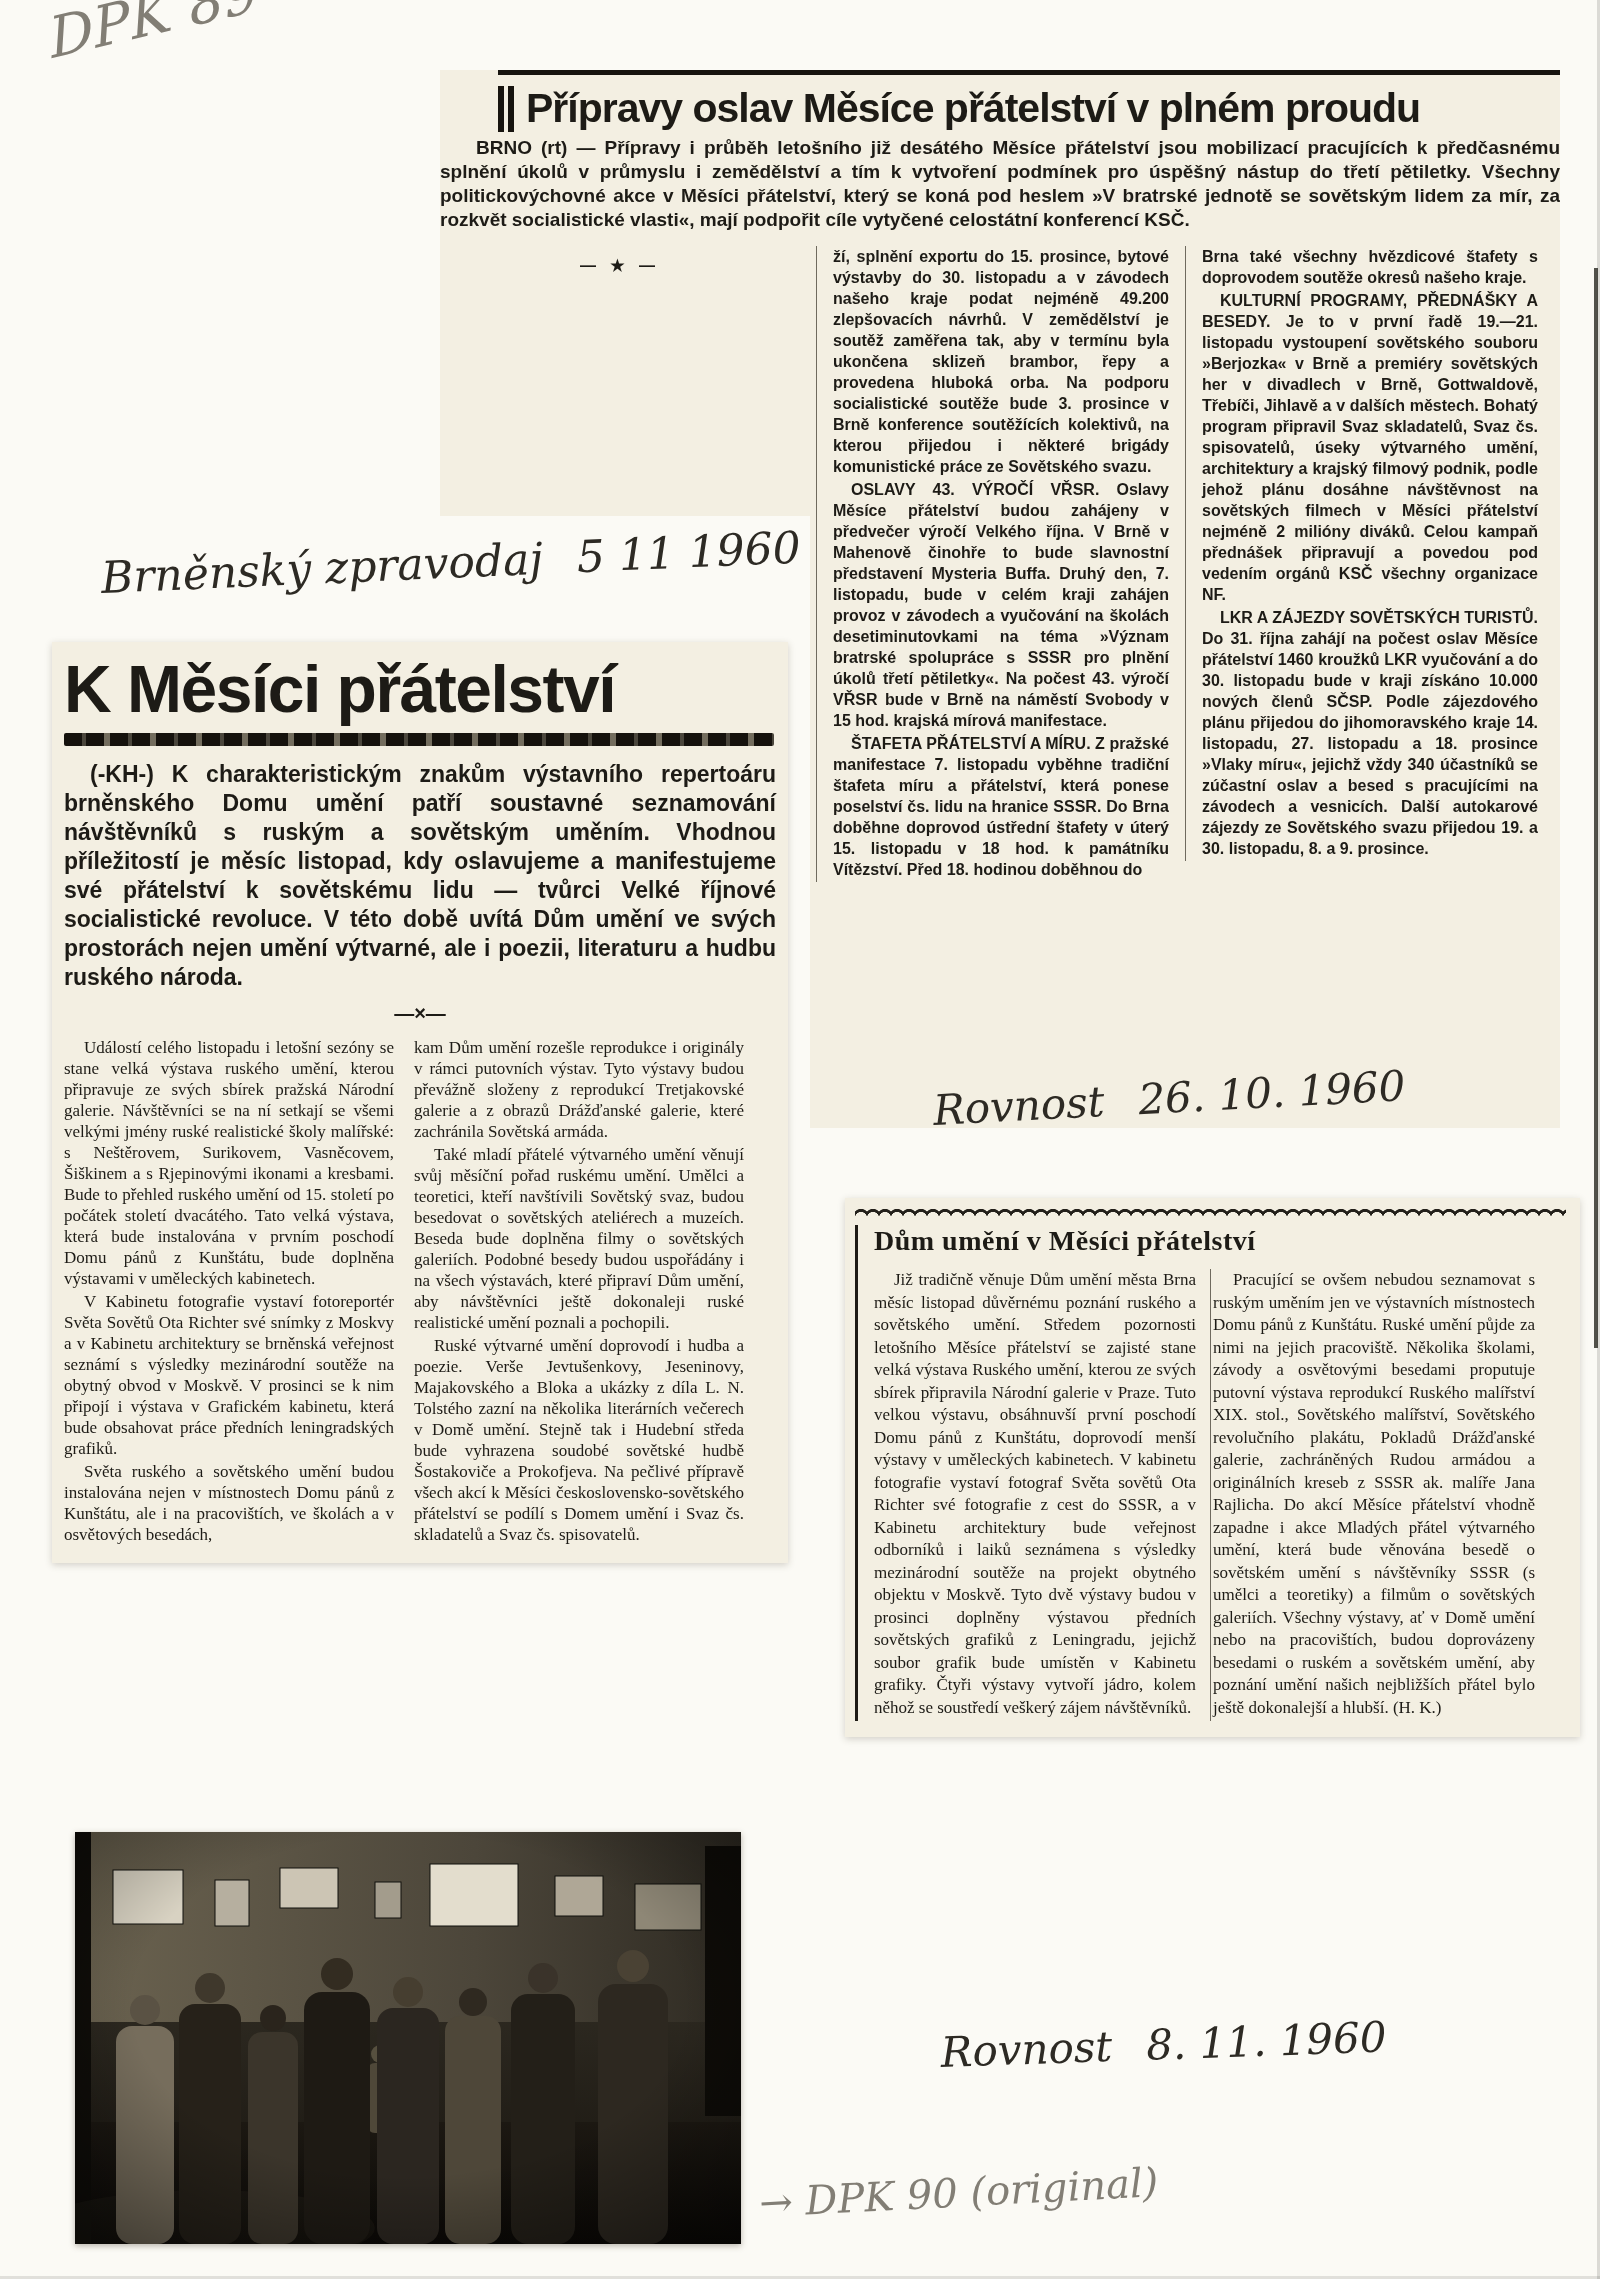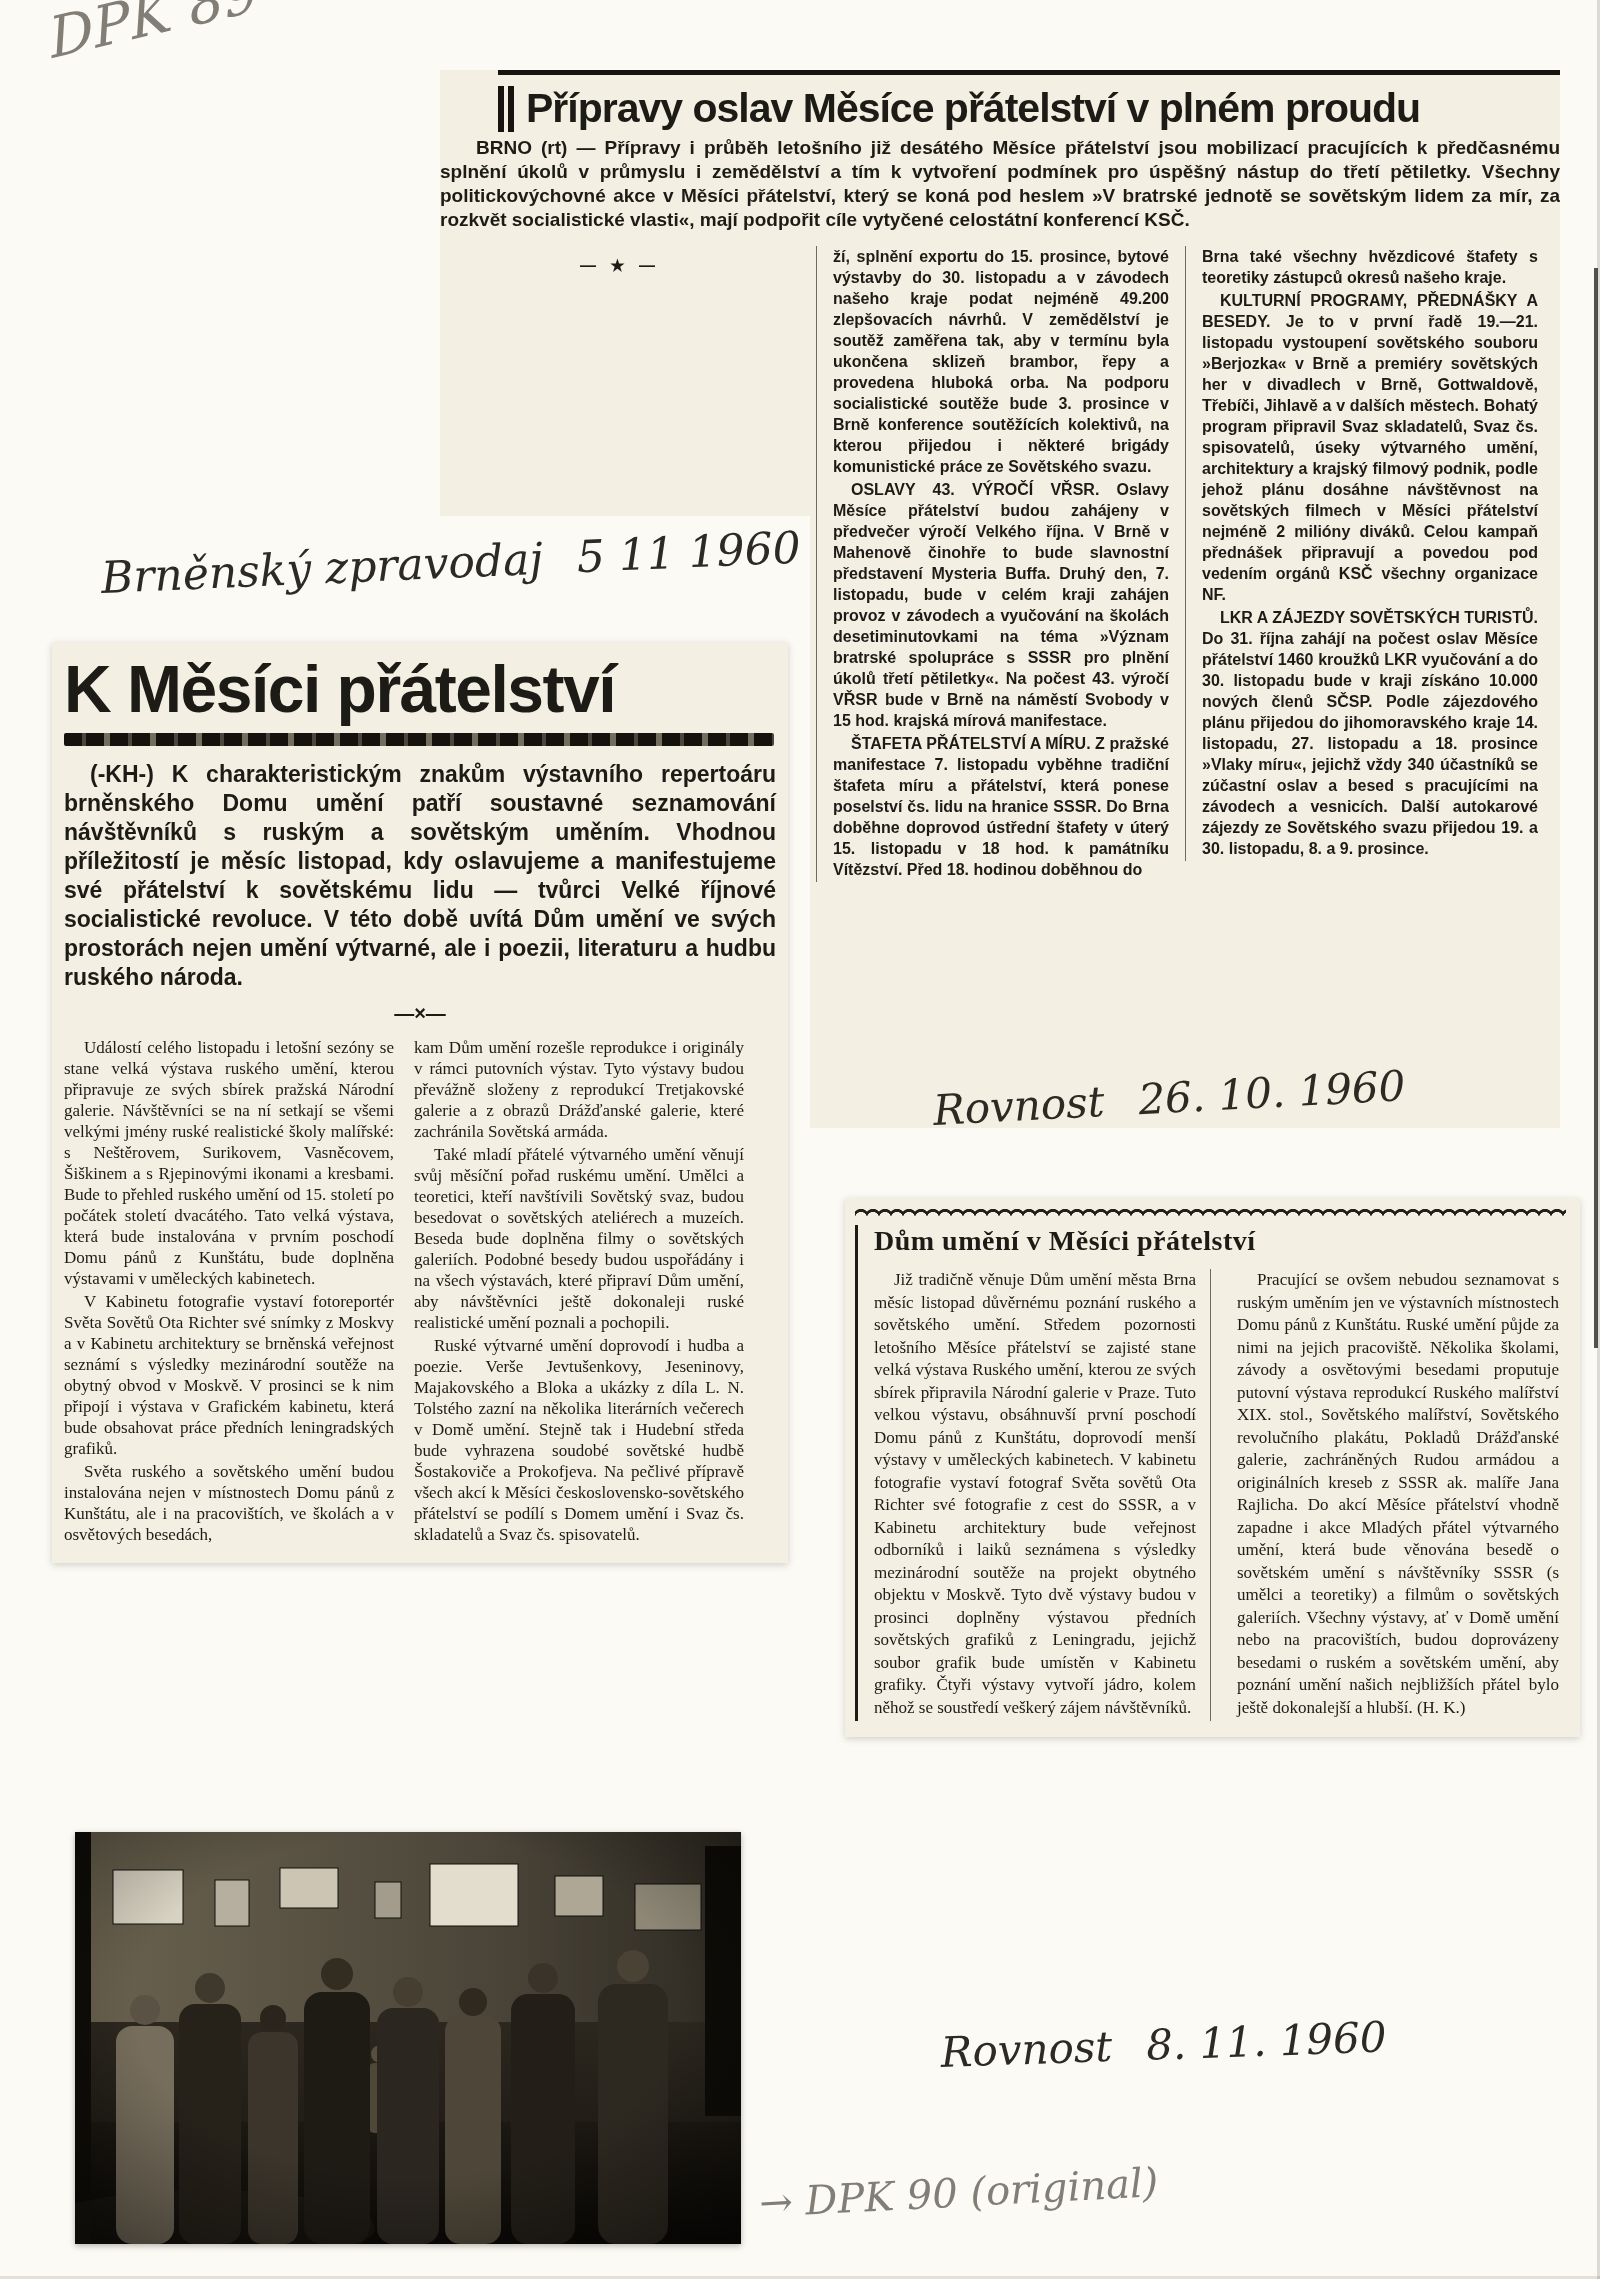--- a/index.html
+++ b/index.html
@@ -47,21 +47,21 @@
 
   
   #clip-du { left:845px; top:1198px; width:715px; padding:8px 10px 16px; }
   .du-wave { height:13px; margin:0 4px 4px 0;
     background:radial-gradient(9px 11px at 6px 14px, transparent 6.4px, #23201a 6.8px 8.8px, transparent 9.4px);
     background-size:12px 13px; background-repeat:repeat-x; }
   .du-body { border-left:3px solid #1e1b15; padding-left:16px; margin-top:4px; }
   .du-headline { margin:6px 0 12px 0; font-family:"Liberation Serif", serif; font-size:28px; font-weight:700; letter-spacing:.5px; white-space:nowrap; }
   .du-cols { display:flex; font-family:"Liberation Serif", serif; font-size:17px; line-height:22.5px; text-align:justify; }
   .du-col1 { width:322px; flex:0 0 322px; }
-  .du-col2 { width:322px; flex:0 0 322px; margin-left:14px; padding-left:26px; border-left:1px solid #6f6a5e; }
+  .du-col2 { width:322px; flex:0 0 322px; margin-left:14px; padding-left:2px; border-left:1px solid #6f6a5e; }
 
   
   .hand { position:absolute; font-family:"DejaVu Serif", serif; font-style:italic; white-space:nowrap; z-index:6; }
   .hand .hand-date { margin-left:34px; }
   .pencil { color:#827e75; }
   .ink { color:#2d2a24; }
   #hw-dpk89 { left:46px; top:6px; font-size:56px; transform:rotate(-13deg) skewX(-6deg); transform-origin:left top; }
   #hw-src1  { left:100px; top:552px; font-size:44px; transform:rotate(-2.5deg); transform-origin:left top; }
   #hw-src2  { left:932px; top:1086px; font-size:42px; transform:rotate(-3deg); transform-origin:left top; }
   #hw-src3  { left:940px; top:2028px; font-size:42px; transform:rotate(-2deg); transform-origin:left top; }
@@ -93,21 +93,21 @@
     <div class="ct-cols">
       <div class="ct-col1">
         <div class="ct-star">— ★ —</div>
       </div>
       <div class="ct-col cont">
           <p>ží, splnění exportu do 15. prosince, bytové výstavby do 30. listopadu a v závodech našeho kraje podat nejméně 49.200 zlepšovacích návrhů. V zemědělství je soutěž zaměřena tak, aby v termínu byla ukončena sklizeň brambor, řepy a provedena hluboká orba. Na podporu socialistické soutěže bude 3. prosince v Brně konference soutěžících kolektivů, na kterou přijedou i některé brigády komunistické práce ze Sovětského svazu.</p>
           <p>OSLAVY 43. VÝROČÍ VŘSR. Oslavy Měsíce přátelství budou zahájeny v předvečer výročí Velkého října. V Brně v Mahenově činohře to bude slavnostní představení Mysteria Buffa. Druhý den, 7. listopadu, bude v celém kraji zahájen provoz v závodech a vyučování na školách desetiminutovkami na téma »Význam bratrské spolupráce s SSSR pro plnění úkolů třetí pětiletky«. Na počest 43. výročí VŘSR bude v Brně na náměstí Svobody v 15 hod. krajská mírová manifestace.</p>
           <p>ŠTAFETA PŘÁTELSTVÍ A MÍRU. Z pražské manifestace 7. listopadu vyběhne tradiční štafeta míru a přátelství, která ponese poselství čs. lidu na hranice SSSR. Do Brna doběhne doprovod ústřední štafety v úterý 15. listopadu v 18 hod. k památníku Vítězství. Před 18. hodinou doběhnou do</p>
         </div>
       <div class="ct-col cont">
-          <p>Brna také všechny hvězdicové štafety s teoretiky zástupců okresů našeho kraje.</p>
+          <p>Brna také všechny hvězdicové štafety s doprovodem soutěže okresů našeho kraje.</p>
           <p>KULTURNÍ PROGRAMY, PŘEDNÁŠKY A BESEDY. Je to v první řadě 19.—21. listopadu vystoupení sovětského souboru »Berjozka« v Brně a premiéry sovětských her v divadlech v Brně, Gottwaldově, Třebíči, Jihlavě a v dalších městech. Bohatý program připravil Svaz skladatelů, Svaz čs. spisovatelů, úseky výtvarného umění, architektury a krajský filmový podnik, podle jehož plánu dosáhne návštěvnost na sovětských filmech v Měsíci přátelství nejméně 2 milióny diváků. Celou kampaň přednášek připravují a povedou pod vedením orgánů KSČ všechny organizace NF.</p>
           <p>LKR A ZÁJEZDY SOVĚTSKÝCH TURISTŮ. Do 31. října zahájí na počest oslav Měsíce přátelství 1460 kroužků LKR vyučování a do 30. listopadu bude v kraji získáno 10.000 nových členů SČSP. Podle zájezdového plánu přijedou do jihomoravského kraje 14. listopadu, 27. listopadu a 18. prosince »Vlaky míru«, jejichž vždy 340 účastníků se zúčastní oslav a besed s pracujícími na závodech a vesnicích. Další autokarové zájezdy ze Sovětského svazu přijedou 19. a 30. listopadu, 8. a 9. prosince.</p>
         </div>
     </div>
   </section>
 
   <div class="hand ink" id="hw-src1">
     <span>Brněnský zpravodaj</span><span class="hand-date">5 11 1960</span>
   </div>
 

